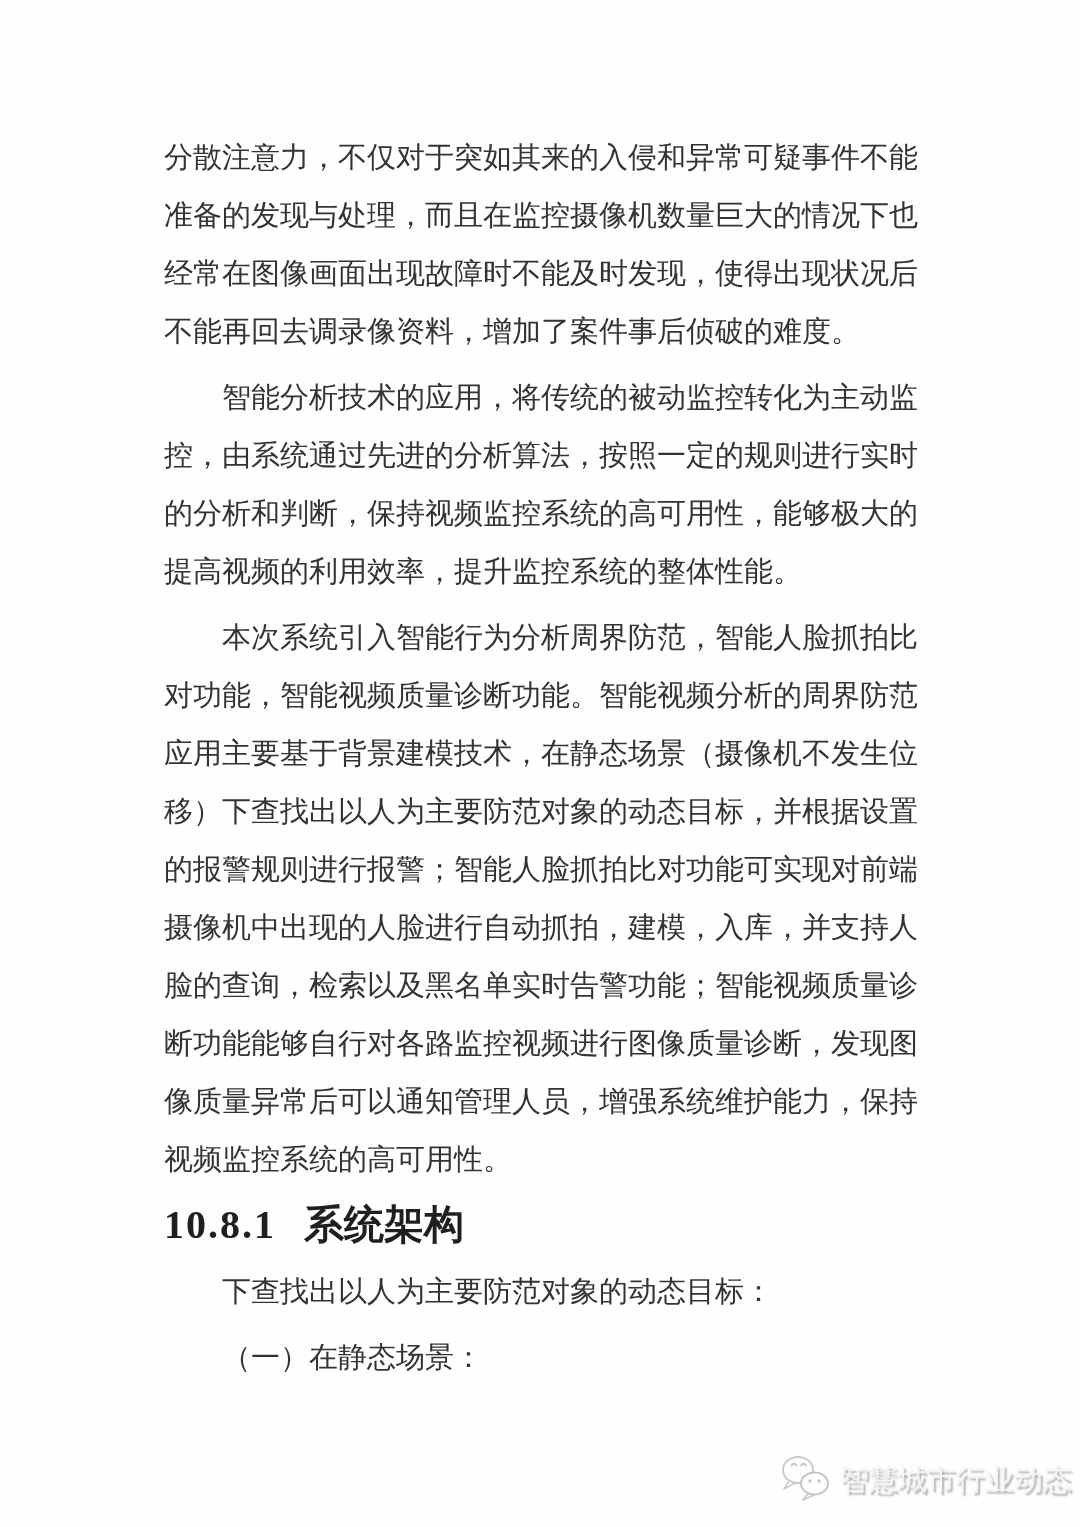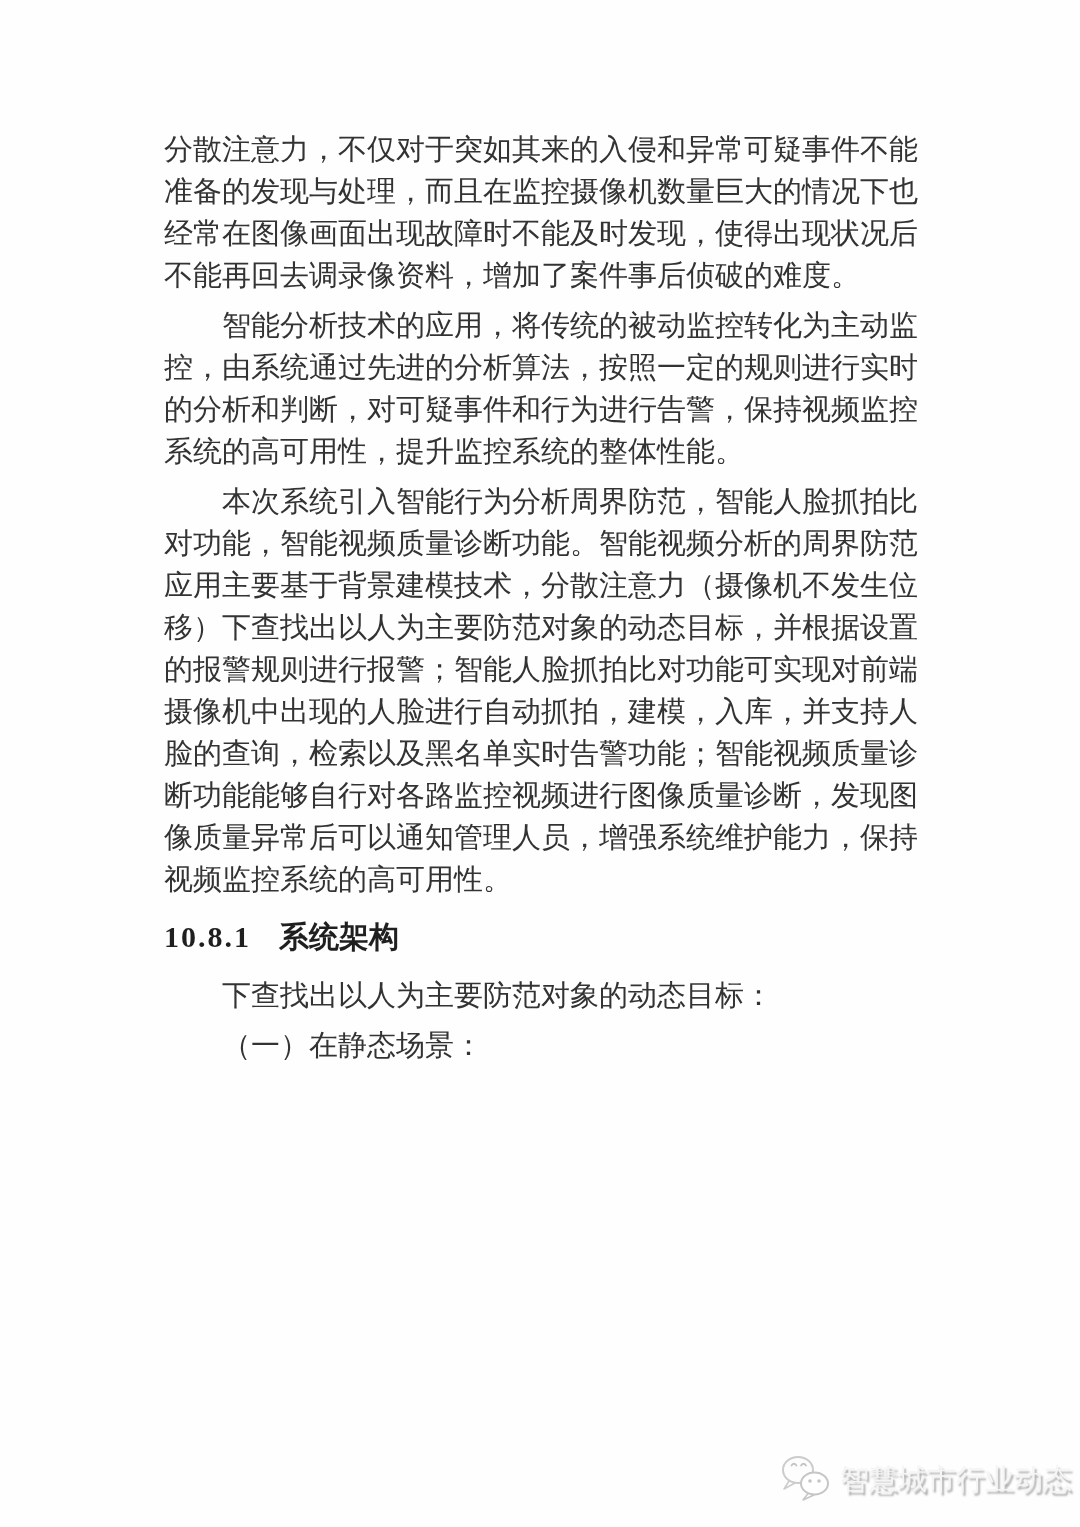--- a/index.html
+++ b/index.html
@@ -20,34 +20,34 @@
     background: #fefefe;
   }
   .content {
     position: absolute;
     left: 164px;
     top: 128px;
     width: 754px;
   }
   .para {
     font-size: 29px;
-    line-height: 42px;
+    line-height: 58px;
     color: #333333;
     margin: 0 0 8px 0;
     text-align: justify;
     text-align-last: left;
     text-justify: inter-character;
     text-indent: 2em;
     word-break: break-all;
   }
   .para.cont {
     text-indent: 0;
   }
   .heading {
-    font-size: 30px;
+    font-size: 40px;
     line-height: 58px;
     margin: 0 0 8px 0;
     color: #1f1f1f;
     font-weight: bold;
   }
   .h-num {
     margin-right: 28px;
     letter-spacing: 2px;
   }
   .watermark {
@@ -72,23 +72,23 @@
 </style>
 </head>
 <body>
 
 <div class="page">
 
   <div class="content">
 
     <p class="para cont">分散注意力，不仅对于突如其来的入侵和异常可疑事件不能准备的发现与处理，而且在监控摄像机数量巨大的情况下也经常在图像画面出现故障时不能及时发现，使得出现状况后不能再回去调录像资料，增加了案件事后侦破的难度。</p>
 
-    <p class="para">智能分析技术的应用，将传统的被动监控转化为主动监控，由系统通过先进的分析算法，按照一定的规则进行实时的分析和判断，对可疑事件和行为进行告警，保持视频监控系统的高可用性，提升监控系统的整体性能。</p>
+    <p class="para">智能分析技术的应用，将传统的被动监控转化为主动监控，由系统通过先进的分析算法，按照一定的规则进行实时的分析和判断，保持视频监控系统的高可用性，能够极大的提高视频的利用效率，提升监控系统的整体性能。</p>
 
-    <p class="para">本次系统引入智能行为分析周界防范，智能人脸抓拍比对功能，智能视频质量诊断功能。智能视频分析的周界防范应用主要基于背景建模技术，分散注意力（摄像机不发生位移）下查找出以人为主要防范对象的动态目标，并根据设置的报警规则进行报警；智能人脸抓拍比对功能可实现对前端摄像机中出现的人脸进行自动抓拍，建模，入库，并支持人脸的查询，检索以及黑名单实时告警功能；智能视频质量诊断功能能够自行对各路监控视频进行图像质量诊断，发现图像质量异常后可以通知管理人员，增强系统维护能力，保持视频监控系统的高可用性。</p>
+    <p class="para">本次系统引入智能行为分析周界防范，智能人脸抓拍比对功能，智能视频质量诊断功能。智能视频分析的周界防范应用主要基于背景建模技术，在静态场景（摄像机不发生位移）下查找出以人为主要防范对象的动态目标，并根据设置的报警规则进行报警；智能人脸抓拍比对功能可实现对前端摄像机中出现的人脸进行自动抓拍，建模，入库，并支持人脸的查询，检索以及黑名单实时告警功能；智能视频质量诊断功能能够自行对各路监控视频进行图像质量诊断，发现图像质量异常后可以通知管理人员，增强系统维护能力，保持视频监控系统的高可用性。</p>
 
     <h2 class="heading">
       <span class="h-num">10.8.1</span><span class="h-title">系统架构</span>
     </h2>
 
     <p class="para">下查找出以人为主要防范对象的动态目标：</p>
 
     <p class="para">（一）在静态场景：</p>
 
   </div>

